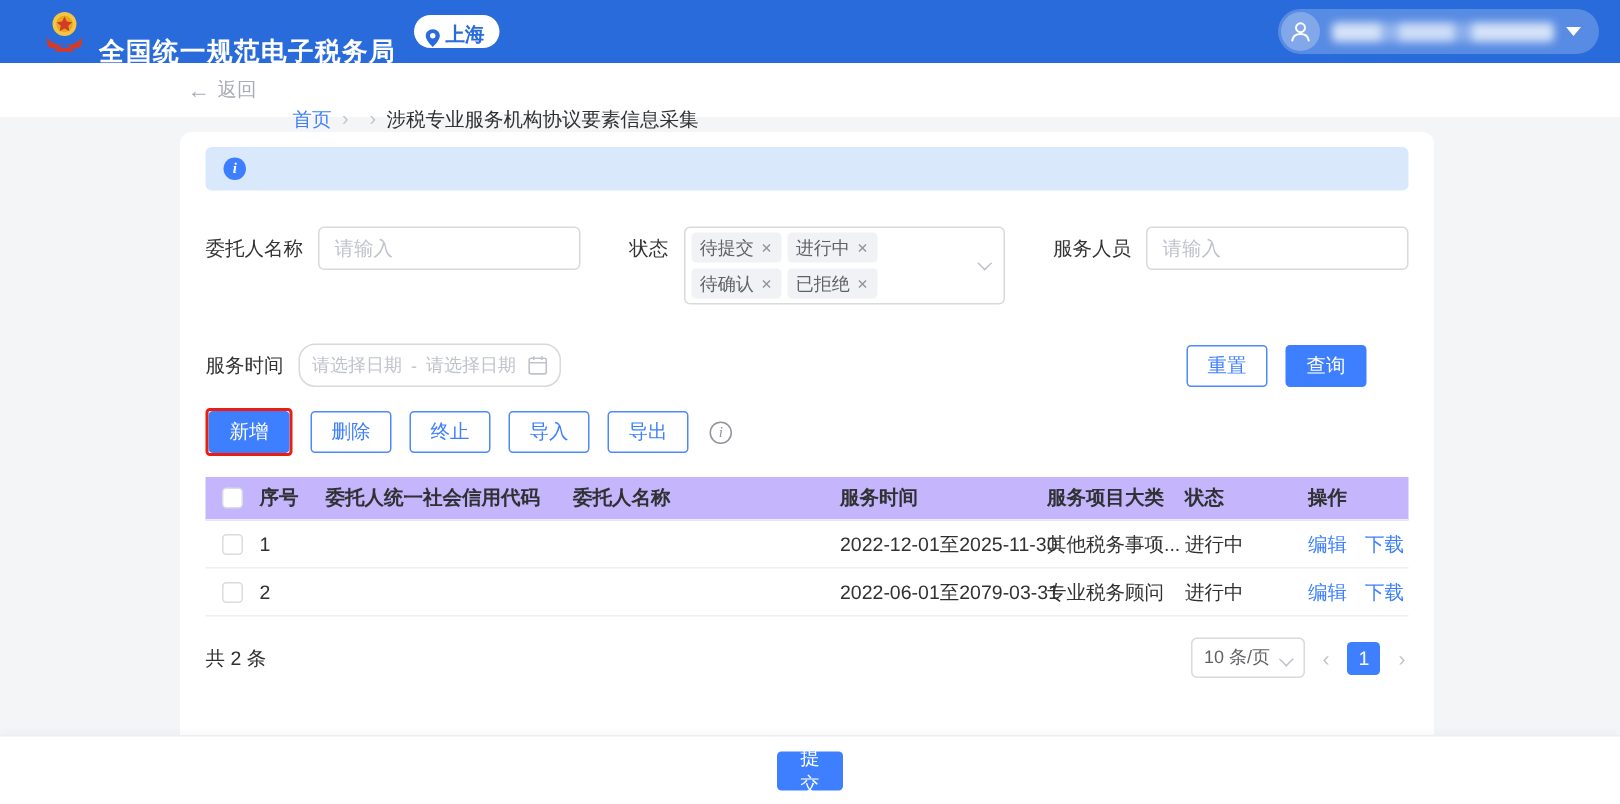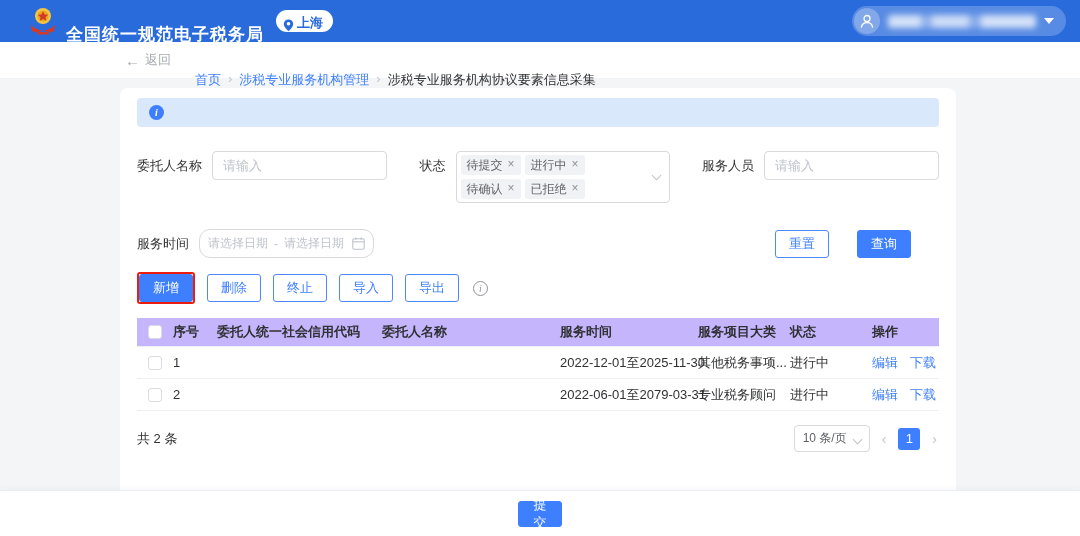--- a/index.html
+++ b/index.html
@@ -34,29 +34,29 @@
   .notice { background:#d9e9fb; border-radius:4px; height:29px; display:flex; align-items:center; padding:0 12px; font-size:13px; color:#333; }
   .info-i { width:15px; height:15px; border-radius:50%; background:#3d7fff; color:#fff; font-size:10px; font-style:italic; font-weight:bold; display:inline-flex; align-items:center; justify-content:center; margin-right:8px; flex:0 0 auto; font-family:"Liberation Serif",serif; }
 
   
   .filter-row1 { display:flex; align-items:flex-start; margin-top:24px; justify-content:space-between; }
   .fgroup { display:flex; align-items:flex-start; }
   .flabel { font-size:13px; color:#333; line-height:29px; margin-right:10px; white-space:nowrap; }
   .tinput { width:175px; height:29px; border:1px solid #d9d9d9; border-radius:4px; padding:0 10px; font-size:13px; color:#1d4ed8; outline:none; font-family:inherit; }
   .tinput::placeholder { color:#bfc3cb; }
   .multi-select { width:214px; min-height:48px; border:1px solid #d9d9d9; border-radius:4px; padding:3px 22px 3px 4px; position:relative; display:flex; flex-wrap:wrap; gap:4px; align-content:flex-start; cursor:pointer; }
-  .tag { background:#f0f2f5; border-radius:3px; font-size:12px; color:#606266; padding:2px 6px; display:inline-flex; white-space:nowrap; height:20px; }
+  .tag { background:#f0f2f5; border-radius:3px; font-size:12px; color:#606266; padding:2px 6px; display:inline-flex; align-items:center; white-space:nowrap; height:20px; }
   .tag .x { color:#909399; margin-left:5px; cursor:pointer; font-size:12px; }
   .chev { position:absolute; right:9px; top:20px; width:7px; height:7px; border-right:1.4px solid #c0c4cc; border-bottom:1.4px solid #c0c4cc; transform:rotate(45deg); }
 
   .filter-row2 { display:flex; align-items:center; margin-top:26px; }
   .date-box { width:175px; height:29px; border:1px solid #d9d9d9; border-radius:11px; display:flex; align-items:center; padding:0 8px; font-size:12px; color:#bfc3cb; cursor:pointer; }
   .date-box .ph { white-space:nowrap; }
   .date-sep { margin:0 6px; color:#bfc3cb; }
-  .btns-right { margin-left:auto; margin-right:28px; display:flex; gap:28px; }
+  .btns-right { margin-left:auto; margin-right:28px; display:flex; gap:12px; }
   .btn { height:28px; border-radius:3px; font-size:13px; padding:0 13px; cursor:pointer; display:inline-flex; align-items:center; justify-content:center; font-family:inherit; }
   .btn-outline { background:#fff; border:1px solid #4d88ff; color:#3d7fff; }
   .btn-solid { background:#3d7fff; border:1px solid #3d7fff; color:#fff; }
 
   
   .toolbar { display:flex; align-items:center; gap:12px; margin-top:14px; }
   .annotation { border:2px solid #ec1c10; border-radius:3px; display:inline-flex; }
   .info-gray { width:15px; height:15px; border-radius:50%; border:1px solid #909399; color:#909399; font-size:10px; font-style:italic; display:inline-flex; align-items:center; justify-content:center; margin-left:2px; cursor:pointer; font-family:"Liberation Serif",serif; }
 
   
@@ -126,21 +126,20 @@
   </div>
 
   <div class="crumb-bar">
     <span class="back">
       <span class="arrow">←</span>
       <span>返回</span>
     </span>
     <span class="crumbs">
       <span class="crumb-link">首页</span>
       <span class="crumb-sep">›</span>
-      <span class="crumb-link">涉税专业服务机构管理</span>
       <span class="crumb-sep">›</span>
       <span class="crumb-current">涉税专业服务机构协议要素信息采集</span>
     </span>
   </div>
 
   <div class="card">
 
     <div class="notice">
       <span class="info-i">i</span>
     </div>

